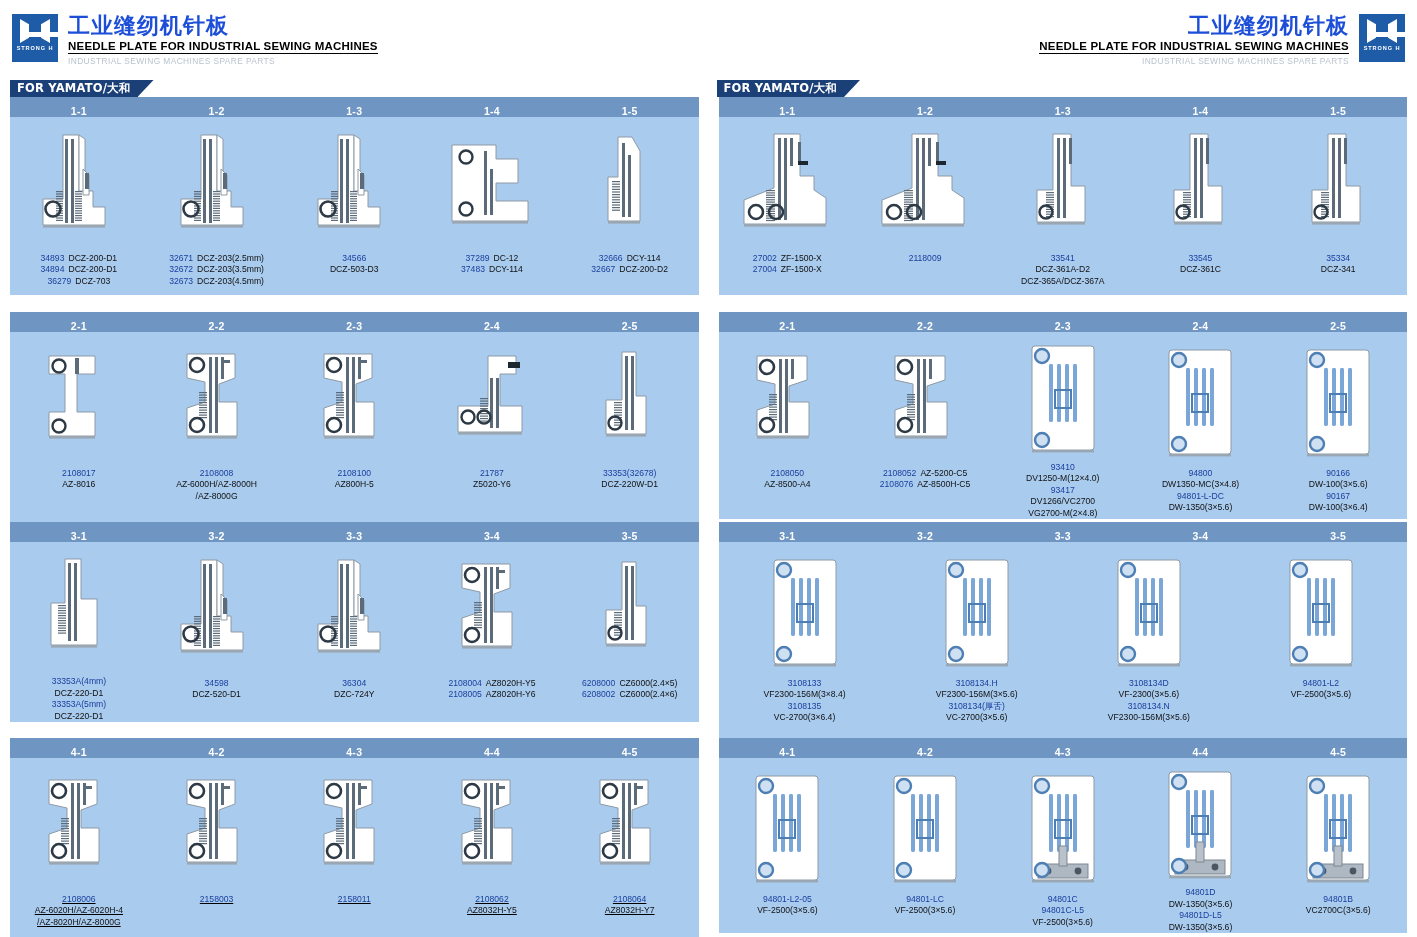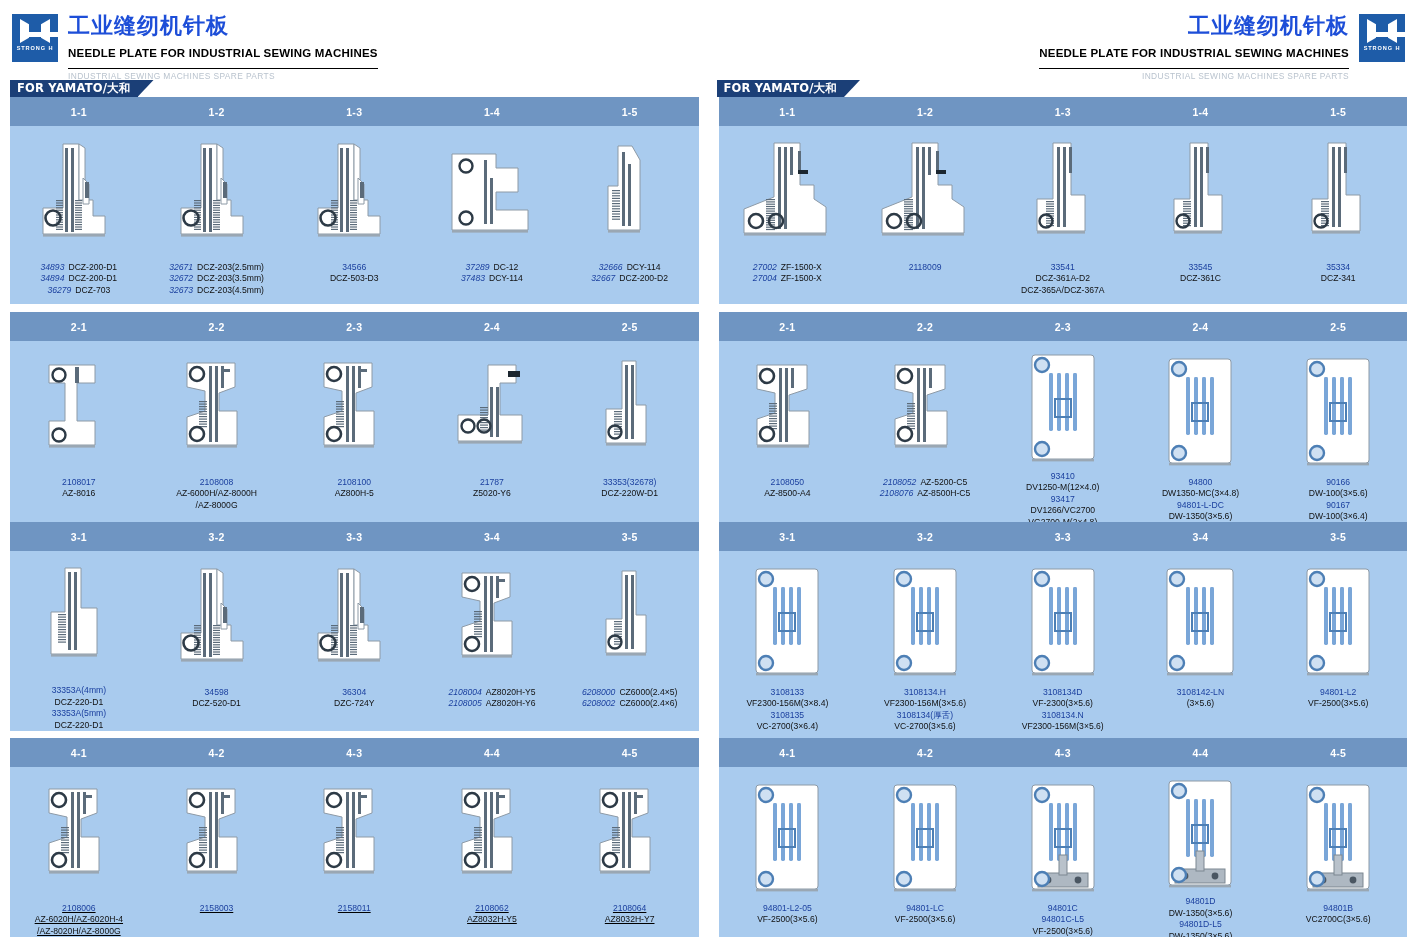--- a/index.html
+++ b/index.html
@@ -41,42 +41,42 @@
   .logo .mark:after{right:0;clip-path:polygon(0 22%,100% 0,100% 100%,0 78%);}
   .logo .bar{position:absolute;top:13px;left:8px;width:30px;height:5px;background:#fff;}
   .logo .lname{
     font-size:5.6px;letter-spacing:.9px;color:#fff;font-weight:700;margin-top:2px;
   }
   .titles{display:flex;flex-direction:column;}
   .hdr-right .titles{align-items:flex-end;}
   .t-cn{font-size:22px;font-weight:700;color:#1d4ed8;line-height:1.05;letter-spacing:1px;
         font-family:"DejaVu Sans",sans-serif;}
   .t-en{font-size:11.5px;font-weight:700;color:#000;letter-spacing:.2px;
-        border-bottom:1.4px solid #000;padding-bottom:9px;margin-top:10px;}
+        border-bottom:1.4px solid #000;padding-bottom:1px;margin-top:3px;}
   .t-sub{font-size:8.4px;color:#b9c3ce;letter-spacing:.4px;margin-top:2px;}
 
   
   .tab{
     position:absolute;top:80px;height:17px;z-index:5;
     display:flex;align-items:center;
   }
   .tab-body{
     background:#1b3f77;color:#fff;font-size:11.5px;font-weight:700;
     padding:0 7px;height:17px;display:flex;align-items:center;letter-spacing:.2px;
     font-family:"DejaVu Sans",sans-serif;
   }
   .tab-notch{
     width:16px;height:17px;background:#1b3f77;
     clip-path:polygon(0 0,100% 0,0 100%);
   }
 
   
   .block{position:absolute;left:10px;right:10px;z-index:3;}
   .block-hdr{
-    height:29px;background:#6f95c2;display:flex;
+    height:20px;background:#6f95c2;display:flex;align-items:flex-end;
   }
   .block-hdr .cell{
     flex:1;display:flex;align-items:center;justify-content:center;
     color:#ffffff;font-size:10.5px;font-weight:700;letter-spacing:.3px;
   }
   .block-body{
     background:#a9cbee;display:flex;position:relative;
   }
   .col{
     flex:1;display:flex;flex-direction:column;align-items:center;
@@ -85,21 +85,21 @@
   .art{height:125px;display:flex;align-items:center;justify-content:center;}
   .art svg{display:block;}
   .caps{
     margin-top:3px;text-align:center;line-height:11.4px;
     font-size:8.6px;font-family:"Liberation Sans",sans-serif;
   }
   .caps .ln{white-space:nowrap;}
   .caps .pn{color:#1a3f9e;font-weight:400;}
   .caps .md{color:#111;}
   .caps .pair{display:flex;gap:4px;justify-content:center;}
-  .caps .pair .pn{min-width:0;font-style:italic;}
+  .caps .pair .pn{min-width:0;}
 </style>
 </head>
 <body>
 
 <div class="spread">
 
   <div class="page page-left">
     <div class="wm-layer">
       <div class="wm-m" style="left:130px;top:205px;font-size:520px;">M</div>
       <div class="wm-strong" style="left:10px;top:640px;font-size:128px;letter-spacing:8px;">STRONG H</div>
@@ -1364,41 +1364,20 @@
               <span class="md">VF-2300(3×5.6)</span></div>
                 <div class="ln">
                 <span class="pn">3108134.N</span></div>
                 <div class="ln">
               <span class="md">VF2300-156M(3×5.6)</span></div>
               </div>
               </div>
             <div class="col">
                 <div class="art">
                 <svg width="120" height="118" viewBox="0 0 120 118">
-      <rect x="27" y="6" width="66" height="104" rx="3" fill="#ffffff" stroke="#8d9aa6" stroke-width="1"></rect>
-      <rect x="46" y="24" width="4" height="58" rx="1.4" fill="#7aa6d8"></rect>
-                  <rect x="54" y="24" width="4" height="58" rx="1.4" fill="#7aa6d8"></rect>
-                  <rect x="62" y="24" width="4" height="58" rx="1.4" fill="#7aa6d8"></rect>
-                  <rect x="70" y="24" width="4" height="58" rx="1.4" fill="#7aa6d8"></rect>
-                  <rect x="52" y="50" width="16" height="18" fill="none" stroke="#4d7fb5" stroke-width="2"></rect>
-      <circle cx="37" cy="16" r="7" fill="#cfe0f2" stroke="#4d7fb5" stroke-width="2.4"></circle>
-      <circle cx="37" cy="100" r="7" fill="#cfe0f2" stroke="#4d7fb5" stroke-width="2.4"></circle>
-      <rect x="27" y="110" width="66" height="2.4" fill="#9aa7b3"></rect>
-    </svg>
-              </div>
-                <div class="caps">
-                <div class="ln">
-                <span class="pn">3108142-LN</span></div>
-                <div class="ln">
-              <span class="md">(3×5.6)</span></div>
-              </div>
-              </div>
-            <div class="col">
-                <div class="art">
-                <svg width="120" height="118" viewBox="0 0 120 118">
       <rect x="29" y="6" width="62" height="104" rx="3" fill="#ffffff" stroke="#8d9aa6" stroke-width="1"></rect>
       <rect x="46" y="24" width="4" height="58" rx="1.4" fill="#7aa6d8"></rect>
                   <rect x="54" y="24" width="4" height="58" rx="1.4" fill="#7aa6d8"></rect>
                   <rect x="62" y="24" width="4" height="58" rx="1.4" fill="#7aa6d8"></rect>
                   <rect x="70" y="24" width="4" height="58" rx="1.4" fill="#7aa6d8"></rect>
                   <rect x="52" y="50" width="16" height="18" fill="none" stroke="#4d7fb5" stroke-width="2"></rect>
       <circle cx="39" cy="16" r="7" fill="#cfe0f2" stroke="#4d7fb5" stroke-width="2.4"></circle>
       <circle cx="39" cy="100" r="7" fill="#cfe0f2" stroke="#4d7fb5" stroke-width="2.4"></circle>
       <rect x="29" y="110" width="62" height="2.4" fill="#9aa7b3"></rect>
     </svg>

